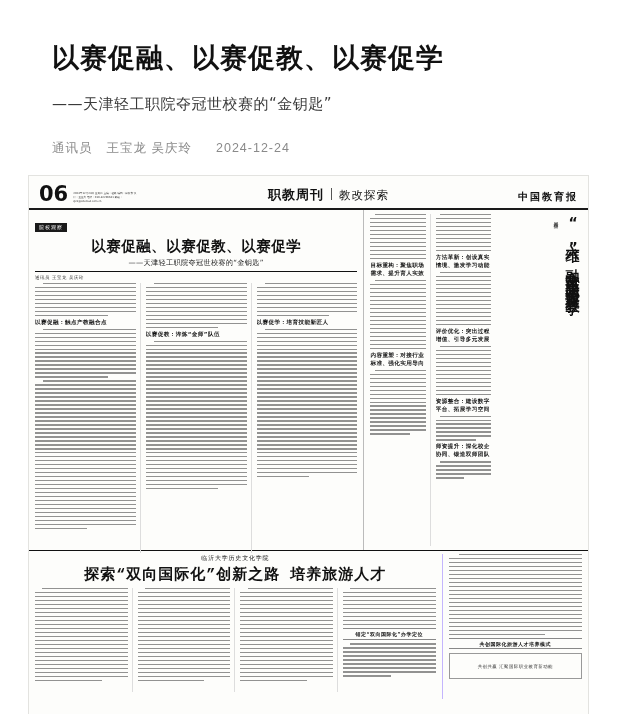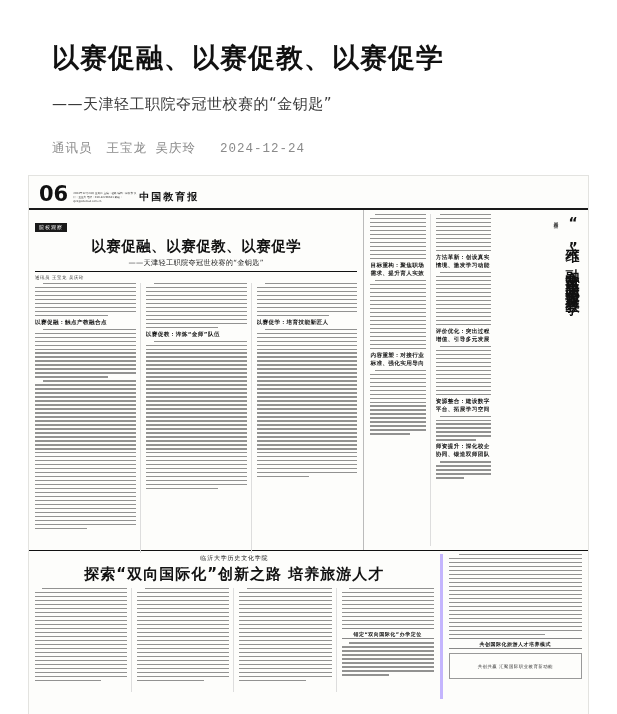--- a/index.html
+++ b/index.html
@@ -34,21 +34,21 @@
     margin: 0 0 20px 0;
   }
   .subhead {
     font-family: "DejaVu Sans", sans-serif;
     font-size: 15px;
     color: #3a3a3a;
     letter-spacing: 0.5px;
     margin: 0 0 26px 0;
   }
   .byline {
-    font-family: Liberation Mono, monospace;
+    font-family: Liberation Sans, sans-serif;
     font-size: 12.5px;
     color: #8a8a8a;
     letter-spacing: 1px;
     margin: 0 0 18px 0;
   }
   .byline span { margin-right: 14px; }
   .byline .date { margin-left: 10px; }
 
   
   .paper {
@@ -249,23 +249,24 @@
   .rcol:last-child { border-right: 0; padding-right: 0; }
 
   
   .bottom-zone {
     display: flex;
     height: 145px;
     padding-top: 3px;
   }
   .bz-left {
     width: 74%;
-    border-right: 3px solid #c4b5fd;
+    border-right: 1px solid #c4b5fd;
     padding: 0 6px 0 6px;
     box-sizing: border-box;
+    font-family: Liberation Mono, monospace;
   }
   .bz-right {
     width: 26%;
     padding: 0 6px;
     box-sizing: border-box;
     overflow: hidden;
   }
   .org-line {
     font-size: 6px;
     text-align: center;
@@ -332,20 +333,25 @@
     </div>
   </div>
 
   <div class="paper">
 
     <div class="paper-masthead">
       <div class="page-num">06</div>
       <div class="masthead-meta">2024年12月24日 星期二
 主编：翟帆  编辑：林焕新  设计：王星舟
 电话：010-82296641  邮箱：zjzk@edumail.com.cn</div>
+      <div class="masthead-center">
+        <span class="section-main">职教周刊</span>
+        <span class="section-div"></span>
+        <span class="section-sub">教改探索</span>
+      </div>
       <div class="masthead-brand">中国教育报</div>
     </div>
 
     <div class="paper-body">
 
       <div class="top-zone">
 
         <div class="col-left">
           <span class="kicker">院校观察</span>
           <div class="paper-headline">以赛促融、以赛促教、以赛促学</div>

